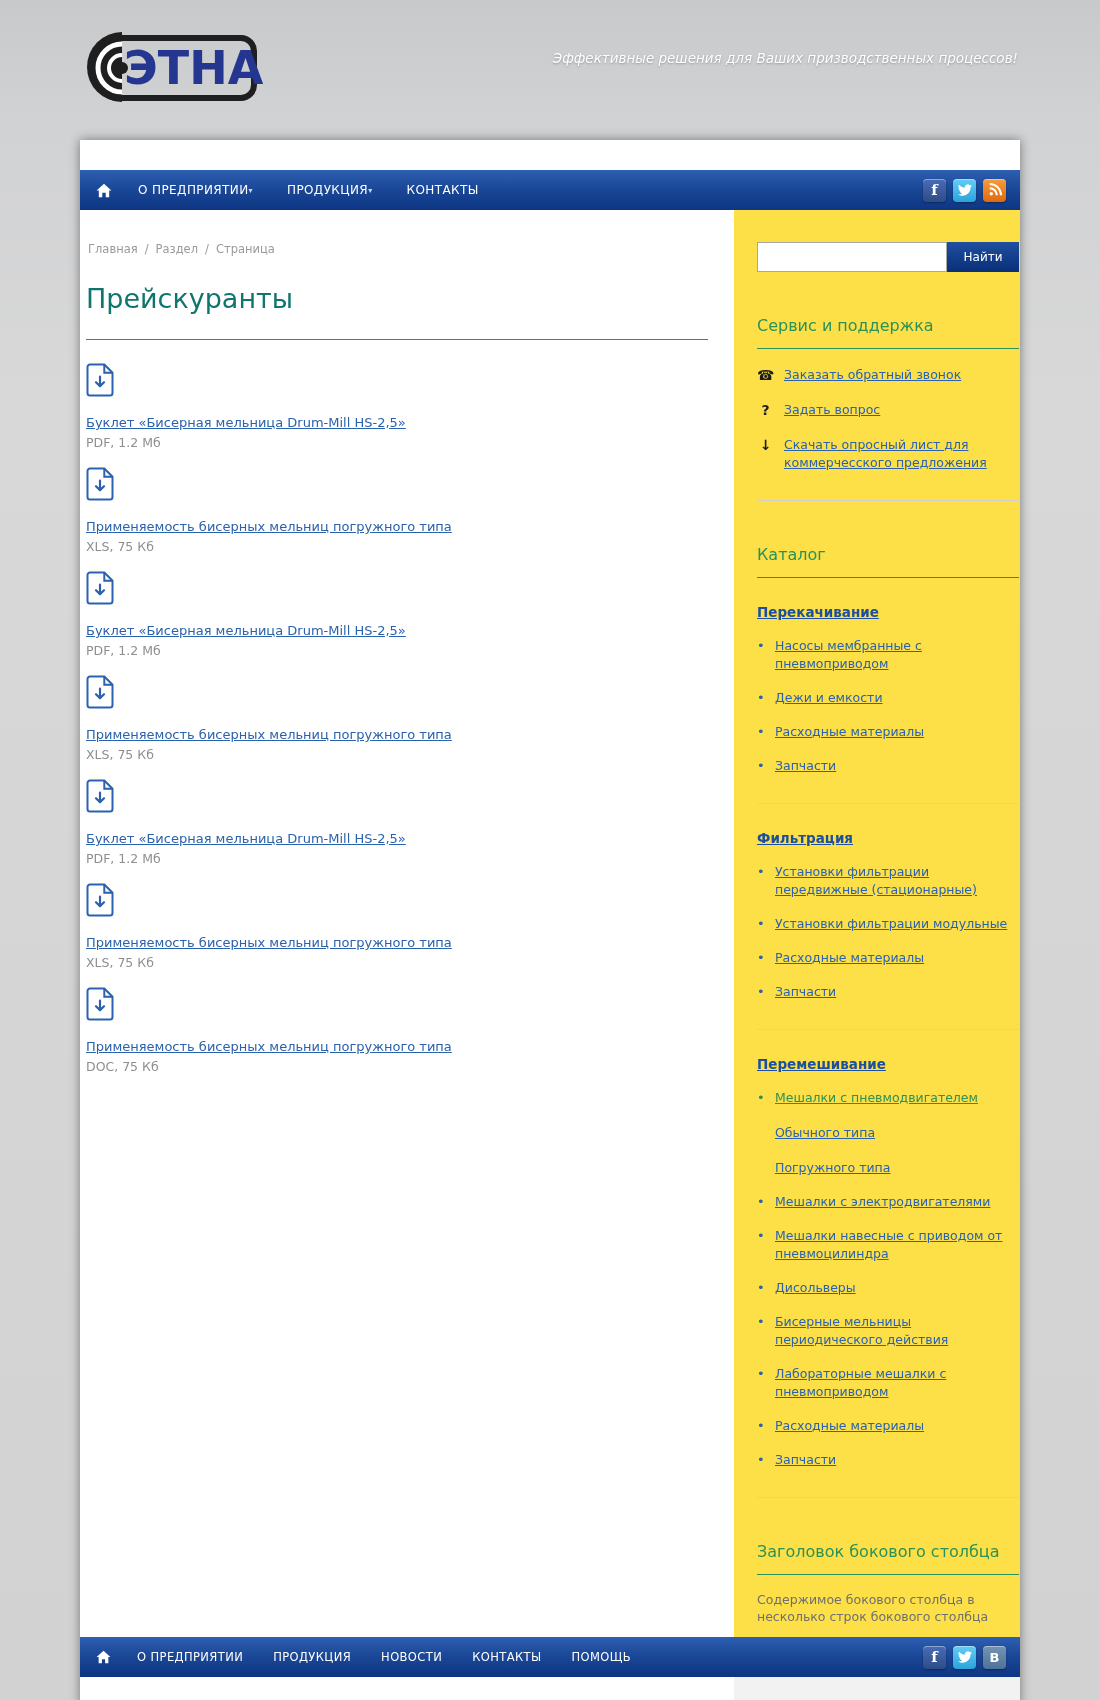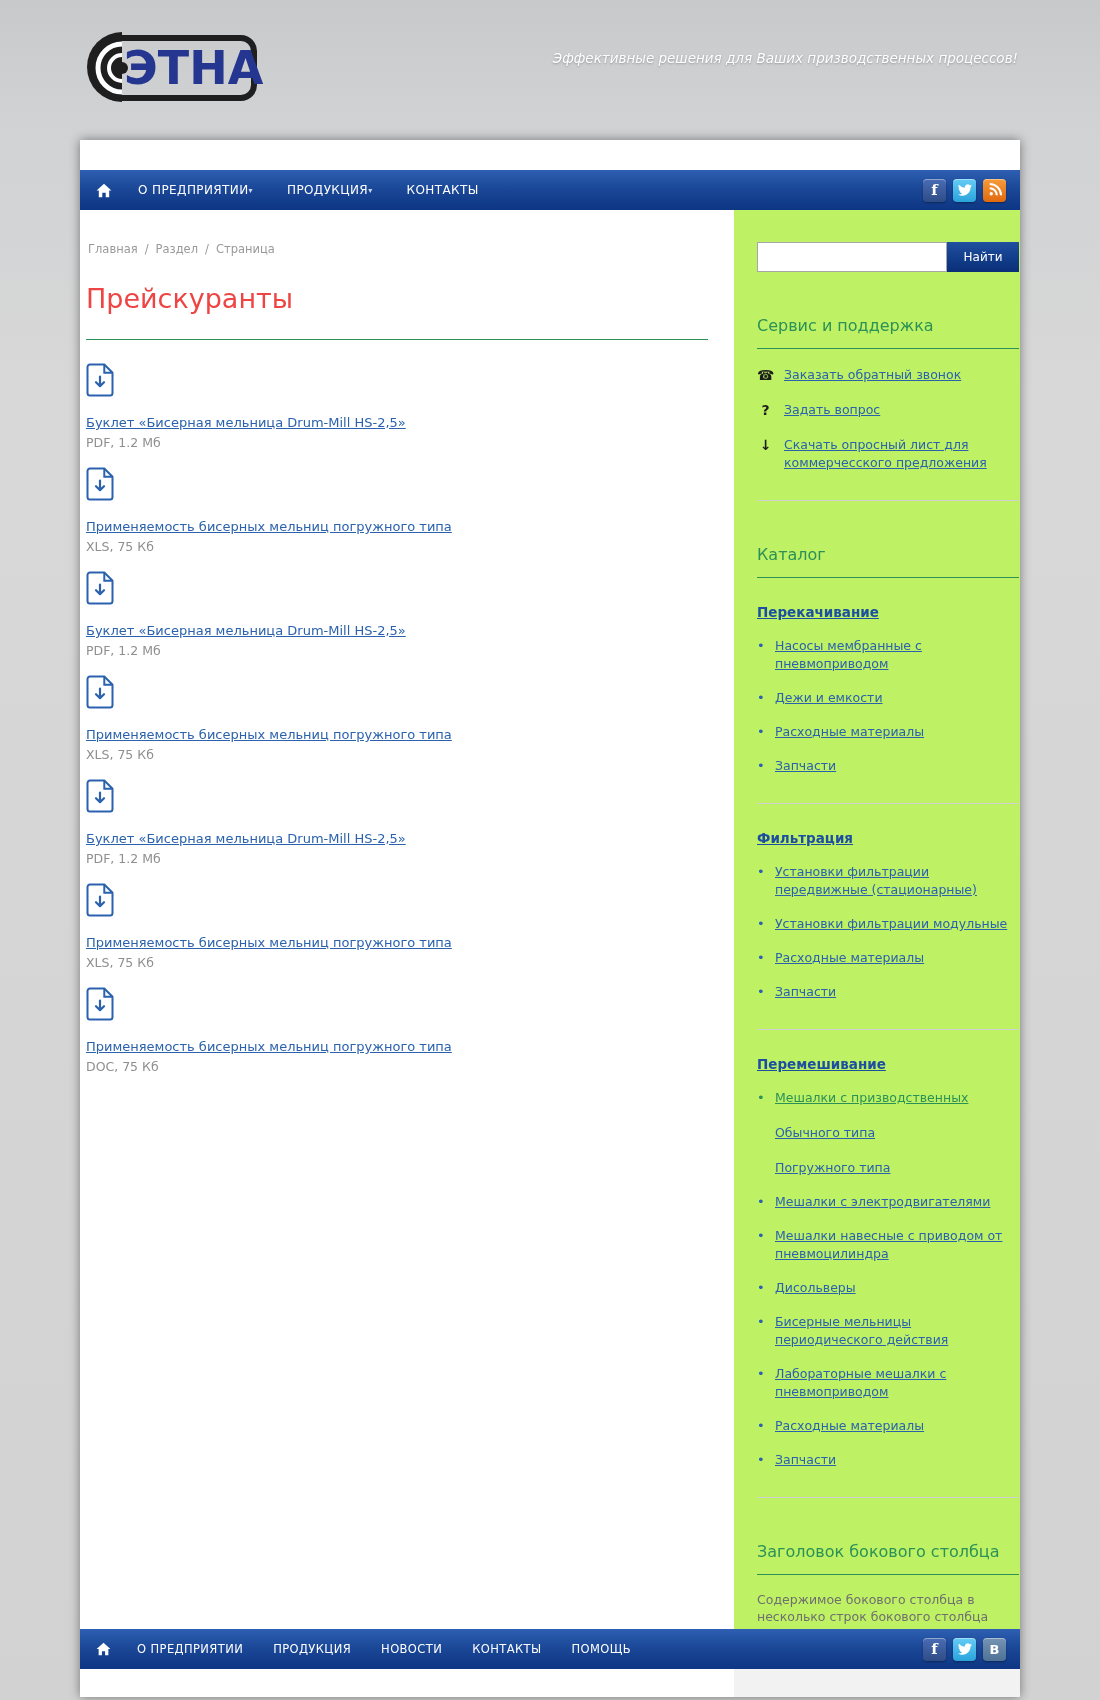--- a/index.html
+++ b/index.html
@@ -42,27 +42,27 @@
     color: #fff; text-decoration: none;
   }
   .tile-fb { background: linear-gradient(#4a6cb4, #2e4c86); font-weight: bold; font-size: 15px; font-family: "DejaVu Serif", serif; }
   .tile-tw { background: linear-gradient(#64ccf5, #2aa4dc); }
   .tile-rss { background: linear-gradient(#f69c3b, #e1690e); }
   .tile-vk { background: linear-gradient(#7693b3, #4e7297); font-weight: bold; font-size: 13px; }
 
   
   .content-row { display: flex; align-items: stretch; min-height: 1288px; }
   .main-col { width: 654px; padding: 24px 26px 15px 4px; }
-  .sidebar { width: 286px; background: #bef264; padding: 0 1px 4px 23px; }
+  .sidebar { width: 286px; background: #fde047; padding: 0 1px 12px 23px; }
 
   
   .crumbs { color: #9a9a9a; font-size: 11.5px; margin: 8px 0 0 4px; }
   .crumbs a { color: #9a9a9a; text-decoration: none; }
   .crumb-sep { margin: 0 7px; }
-  .page-title { color: #ef4444; font-size: 27px; font-weight: 400; margin: 27px 0 0 2px; }
+  .page-title { color: #0f766e; font-size: 27px; font-weight: 400; margin: 27px 0 0 2px; }
   .green-rule { border: 0; border-top: 1px solid #2b9157; margin: 25px 0 0 2px; }
 
   .file-list { margin: 22px 0 0 2px; }
   .file-item { display: flex; gap: 11px; margin-bottom: 16px; align-items: flex-start; flex-direction: column; }
   .file-icon { flex: none; margin-top: 1px; }
   .file-link { color: #2b62ad; font-size: 13px; text-decoration: underline; }
   .file-meta { color: #8e8e8e; font-size: 12.5px; margin-top: 4px; }
 
   
   .search-row { display: flex; margin-top: 32px; }
@@ -340,21 +340,21 @@
         </li>
       </ul>
 
       <hr class="side-divider">
 
       
       <a class="cat-group-title">Перемешивание</a>
       <ul class="cat-list">
         <li class="cat-item active">
           <span class="cat-bullet">•</span>
-          <a class="side-link">Мешалки с призводственных</a>
+          <a class="side-link">Мешалки с пневмодвигателем</a>
         </li>
         <ul class="cat-children">
           <li>
             <a class="side-link">Обычного типа</a>
           </li>
           <li>
             <a class="side-link">Погружного типа</a>
           </li>
         </ul>
         <li class="cat-item">

